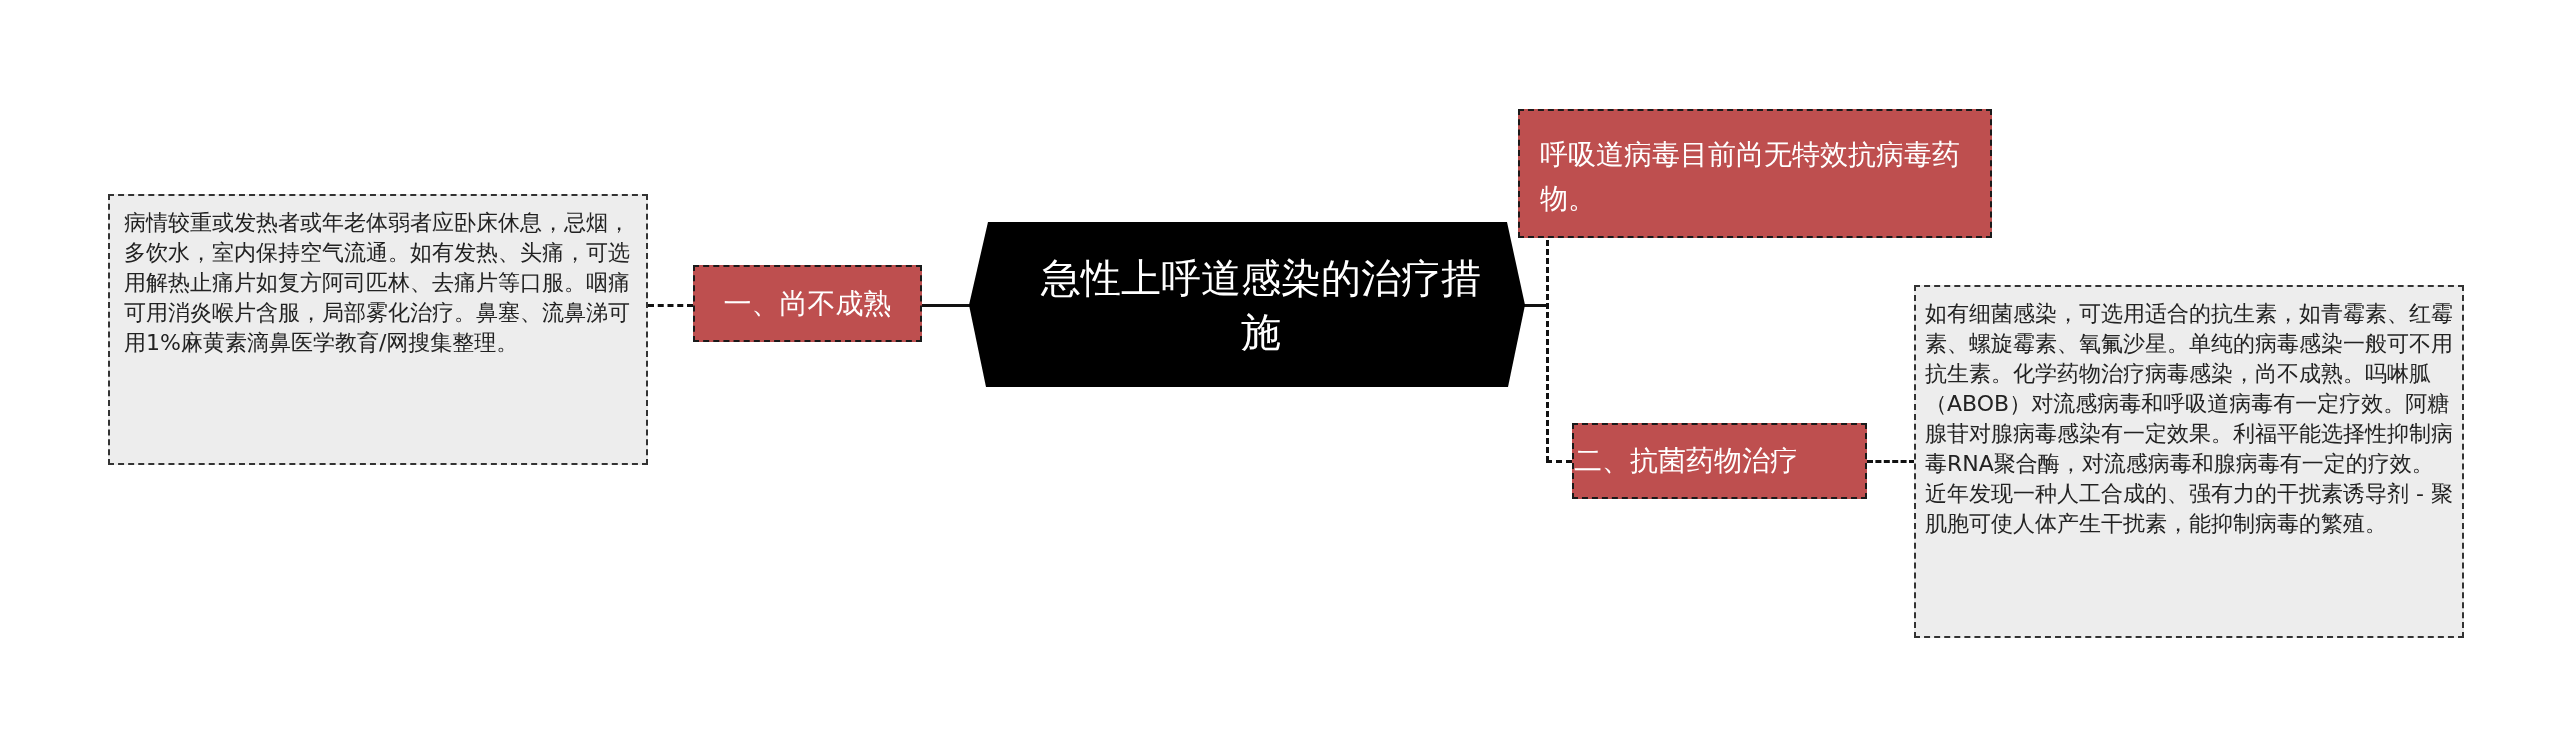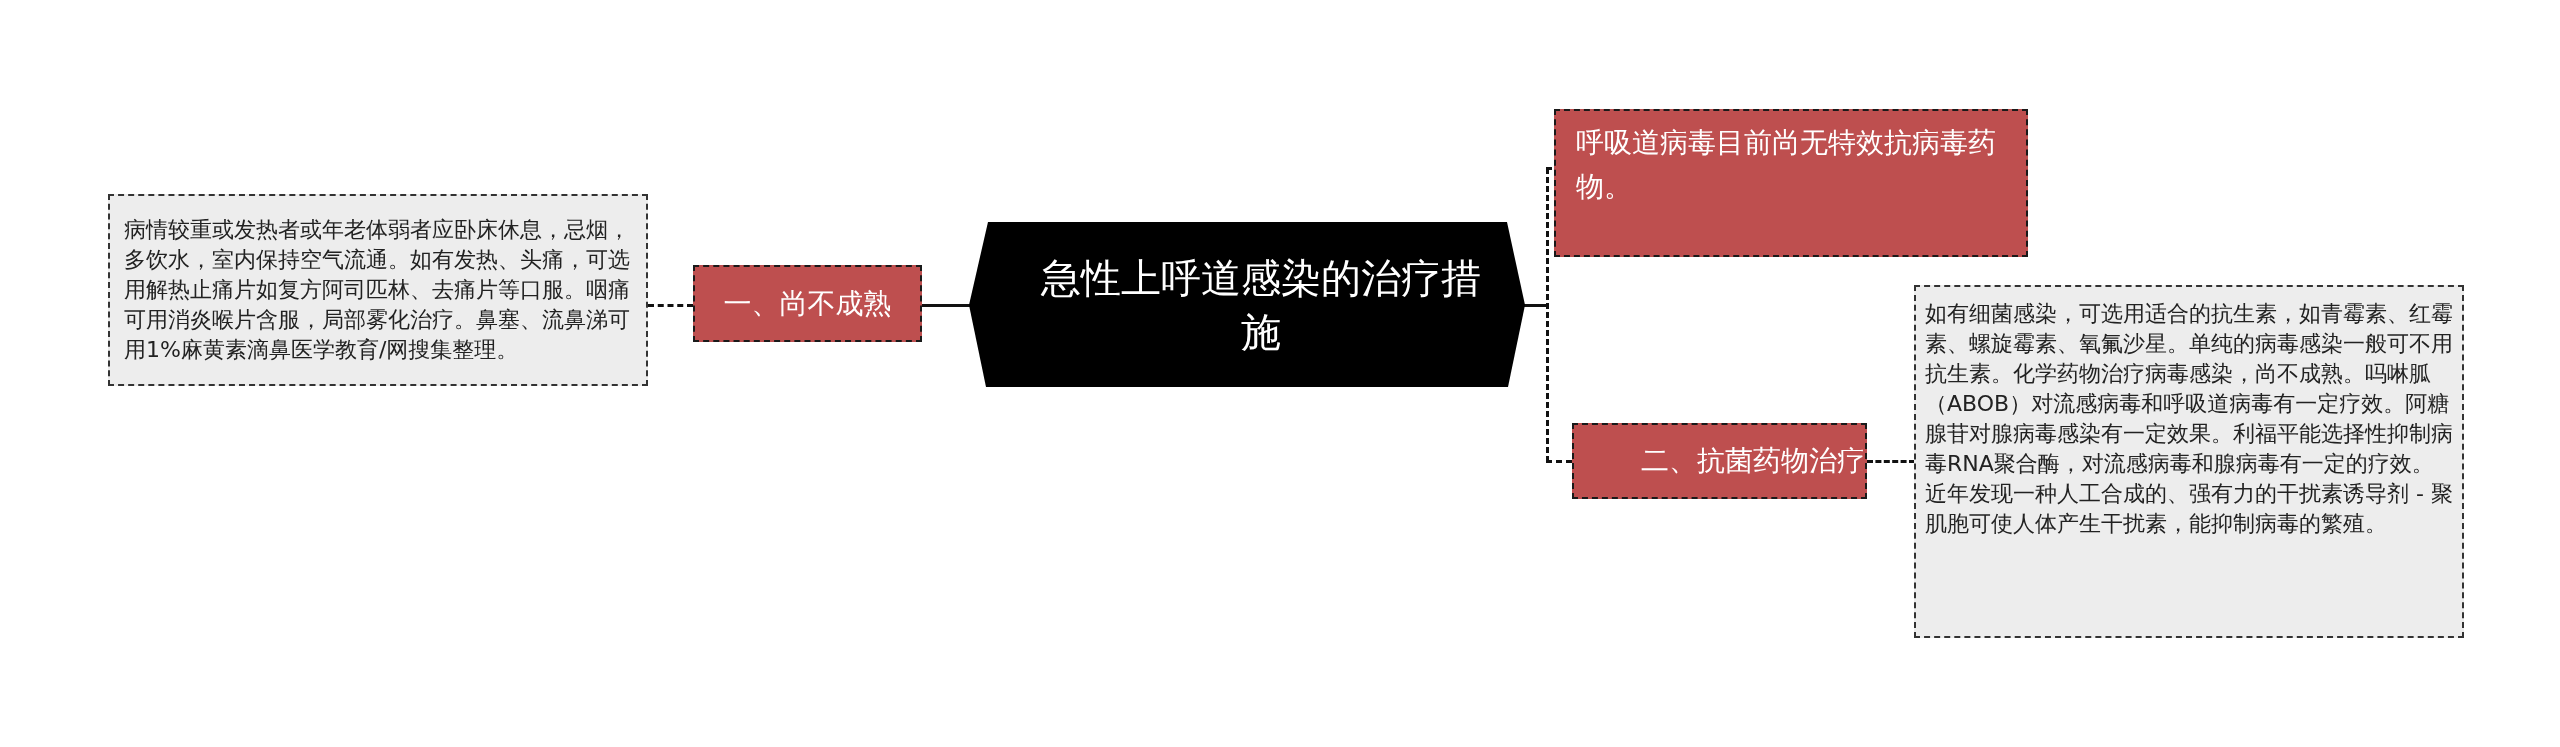--- a/index.html
+++ b/index.html
@@ -36,26 +36,26 @@
 <div class="abs root-node">
   <svg width="556" height="165" viewBox="0 0 556 165">
     <polygon points="19,0 538,0 556,83 539,165 17,165 0,83" fill="#000000"></polygon>
   </svg>
   <div class="root-text">急性上呼道感染的治疗措施</div>
 </div>
 
 <div class="abs topic" style="left:693px; top:265px; width:229px; height:77px; justify-content:center;">
   <span>一、尚不成熟</span>
 </div>
-<div class="abs note" style="left:108px; top:194px; width:540px; height:192px; padding:19px 14px;">
+<div class="abs note" style="left:108px; top:194px; width:540px; height:271px; padding:12px 14px;">
   <span>病情较重或发热者或年老体弱者应卧床休息，忌烟，多饮水，室内保持空气流通。如有发热、头痛，可选用解热止痛片如复方阿司匹林、去痛片等口服。咽痛可用消炎喉片含服，局部雾化治疗。鼻塞、流鼻涕可用1%麻黄素滴鼻医学教育/网搜集整理。</span>
 </div>
 
-<div class="abs topic" style="left:1554px; top:109px; width:474px; height:148px; padding:10px 20px; line-height:44px; align-items:flex-start;">
+<div class="abs topic" style="left:1518px; top:109px; width:474px; height:129px; padding:22px 20px; line-height:44px; align-items:flex-start;">
   <span>呼吸道病毒目前尚无特效抗病毒药物。</span>
 </div>
 
-<div class="abs topic" style="left:1572px; top:423px; width:295px; height:76px; justify-content:flex-end;">
+<div class="abs topic" style="left:1572px; top:423px; width:295px; height:76px; justify-content:flex-start;">
   <span>二、抗菌药物治疗</span>
 </div>
 <div class="abs note" style="left:1914px; top:285px; width:550px; height:353px; padding:12px 9px;">
   <span>如有细菌感染，可选用适合的抗生素，如青霉素、红霉素、螺旋霉素、氧氟沙星。单纯的病毒感染一般可不用抗生素。化学药物治疗病毒感染，尚不成熟。吗啉胍（ABOB）对流感病毒和呼吸道病毒有一定疗效。阿糖腺苷对腺病毒感染有一定效果。利福平能选择性抑制病毒RNA聚合酶，对流感病毒和腺病毒有一定的疗效。近年发现一种人工合成的、强有力的干扰素诱导剂 - 聚肌胞可使人体产生干扰素，能抑制病毒的繁殖。</span>
 </div>
 
 </body></html>

